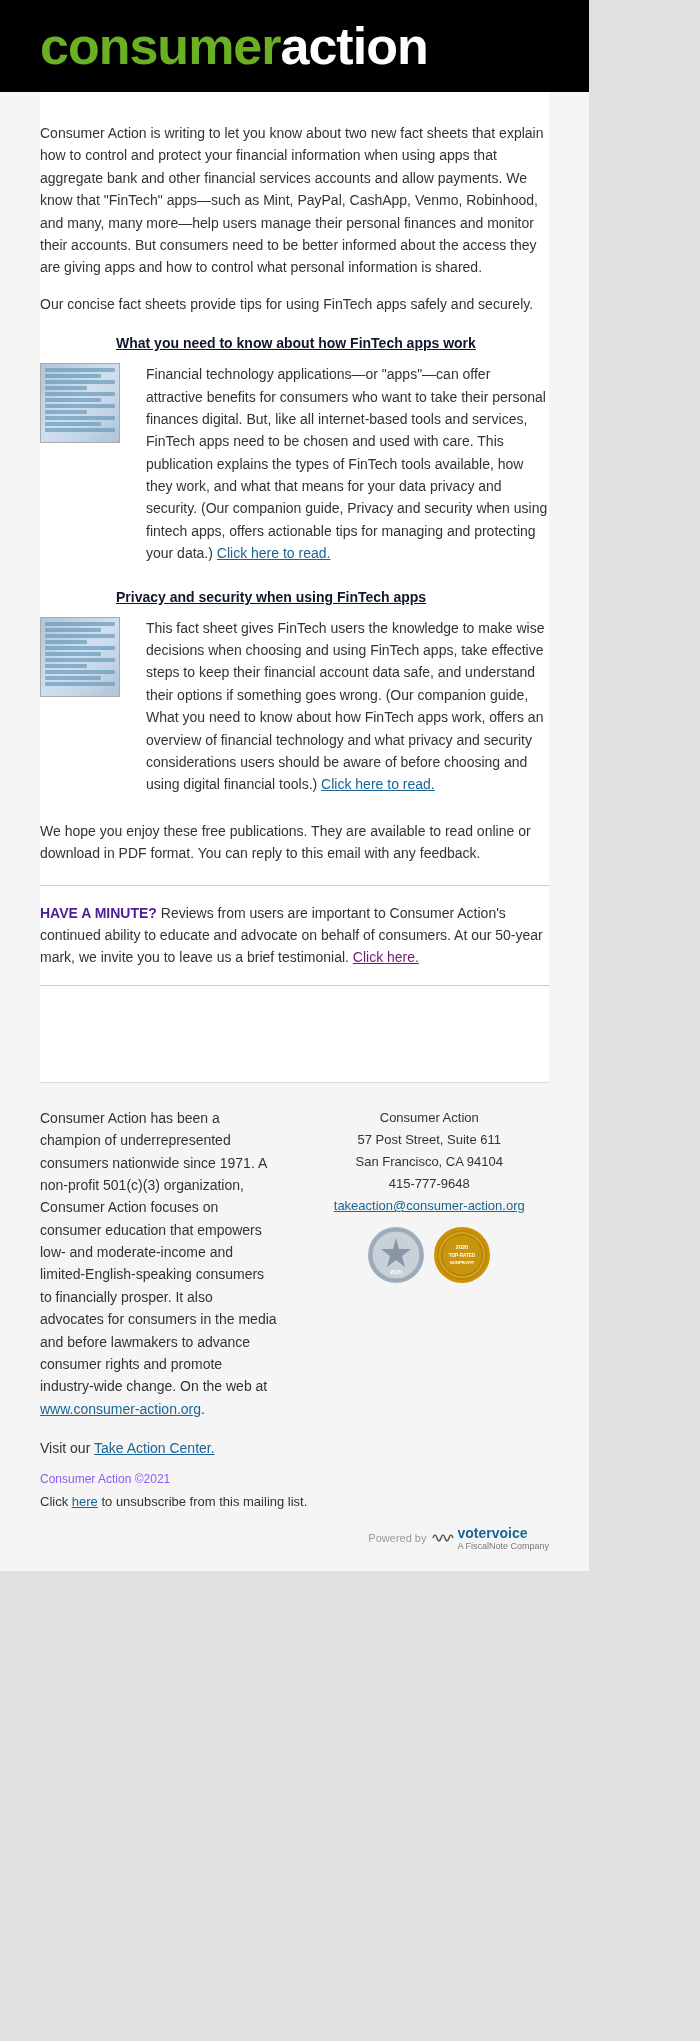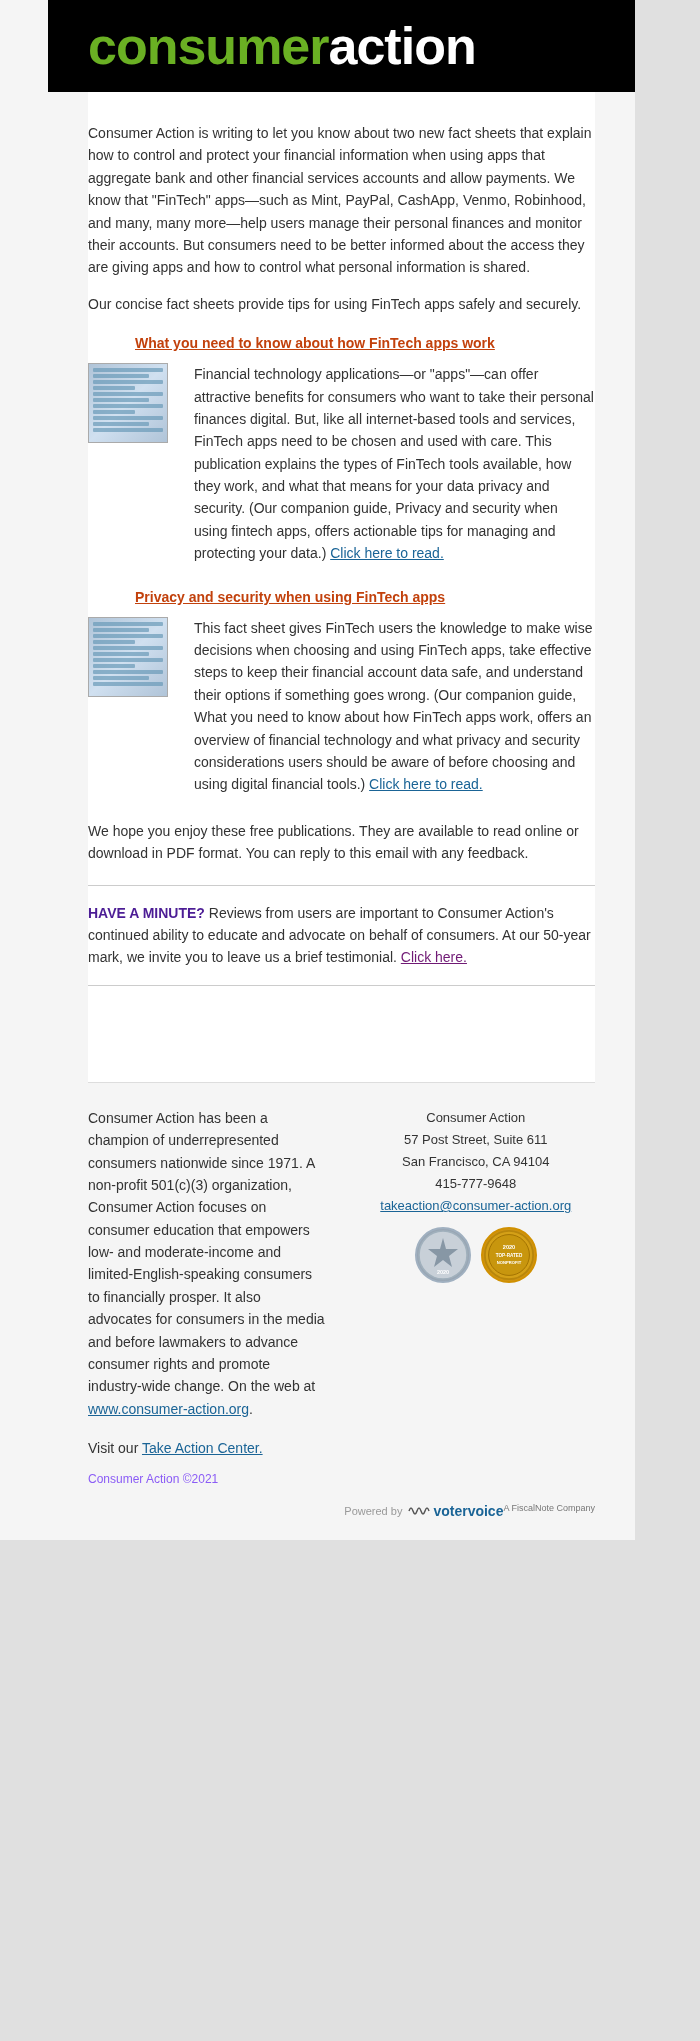--- a/index.html
+++ b/index.html
@@ -4,23 +4,22 @@
   <style>
     * { box-sizing: border-box; margin: 0; padding: 0; }
     body {
       font-family: Arial, sans-serif;
       font-size: 14px;
       color: #333;
       background: #e0e0e0;
       width: 700px;
     }
     .email-wrapper {
-      width: 635px;
+      width: 589px;
       background: #f5f5f5;
-      padding-left: 48px;
     }
     
     .header {
       background: #000;
       padding: 16px 40px 16px 40px;
       display: flex;
       align-items: center;
     }
     .logo-text {
       font-size: 52px;
@@ -50,26 +49,26 @@
       line-height: 1.6;
       color: #333;
       margin-bottom: 20px;
     }
     
     .factsheet-section {
       margin-bottom: 24px;
     }
     .factsheet-title {
       display: block;
-      color: #c2410c;
+      color: #0f172a;
       text-decoration: underline;
       font-size: 14px;
       font-weight: bold;
       margin-bottom: 12px;
-      margin-left: 47px;
+      margin-left: 76px;
     }
     .factsheet-body {
       display: flex;
       align-items: flex-start;
       gap: 26px;
     }
     .factsheet-image {
       width: 80px;
       height: 80px;
       flex-shrink: 0;
@@ -370,28 +369,31 @@
       </div>
 
     </div>
 
     <p class="take-action">
       <span>Visit our </span><a href="#">Take Action Center.</a>
     </p>
 
     <p class="copyright">Consumer Action ©2021</p>
 
+    <p class="unsubscribe">
+      <span>Click </span><a href="#">here</a><span> to unsubscribe from this mailing list.</span>
+    </p>
 
     <div class="powered-by">
       <span>Powered by</span>
       <span style="display:inline-flex;align-items:center;gap:3px;">
         <svg width="22" height="18" viewBox="0 0 22 18" fill="none">
           <path d="M1 9 Q3 3 5 9 Q7 15 9 9 Q11 3 13 9 Q15 15 17 9 Q19 3 21 9" stroke="#555" stroke-width="1.5" fill="none"></path>
         </svg>
-        <span style="display:inline-flex;flex-direction:row;align-items:flex-start;">
+        <span style="display:inline-flex;flex-direction:column;align-items:flex-start;">
           <span class="votervoice-logo">
             <span style="color:#1a6496;font-weight:bold;font-size:14px;">votervoice</span>
           </span>
           <span class="votervoice-sub">A FiscalNote Company</span>
         </span>
       </span>
     </div>
 
   </div>
 

